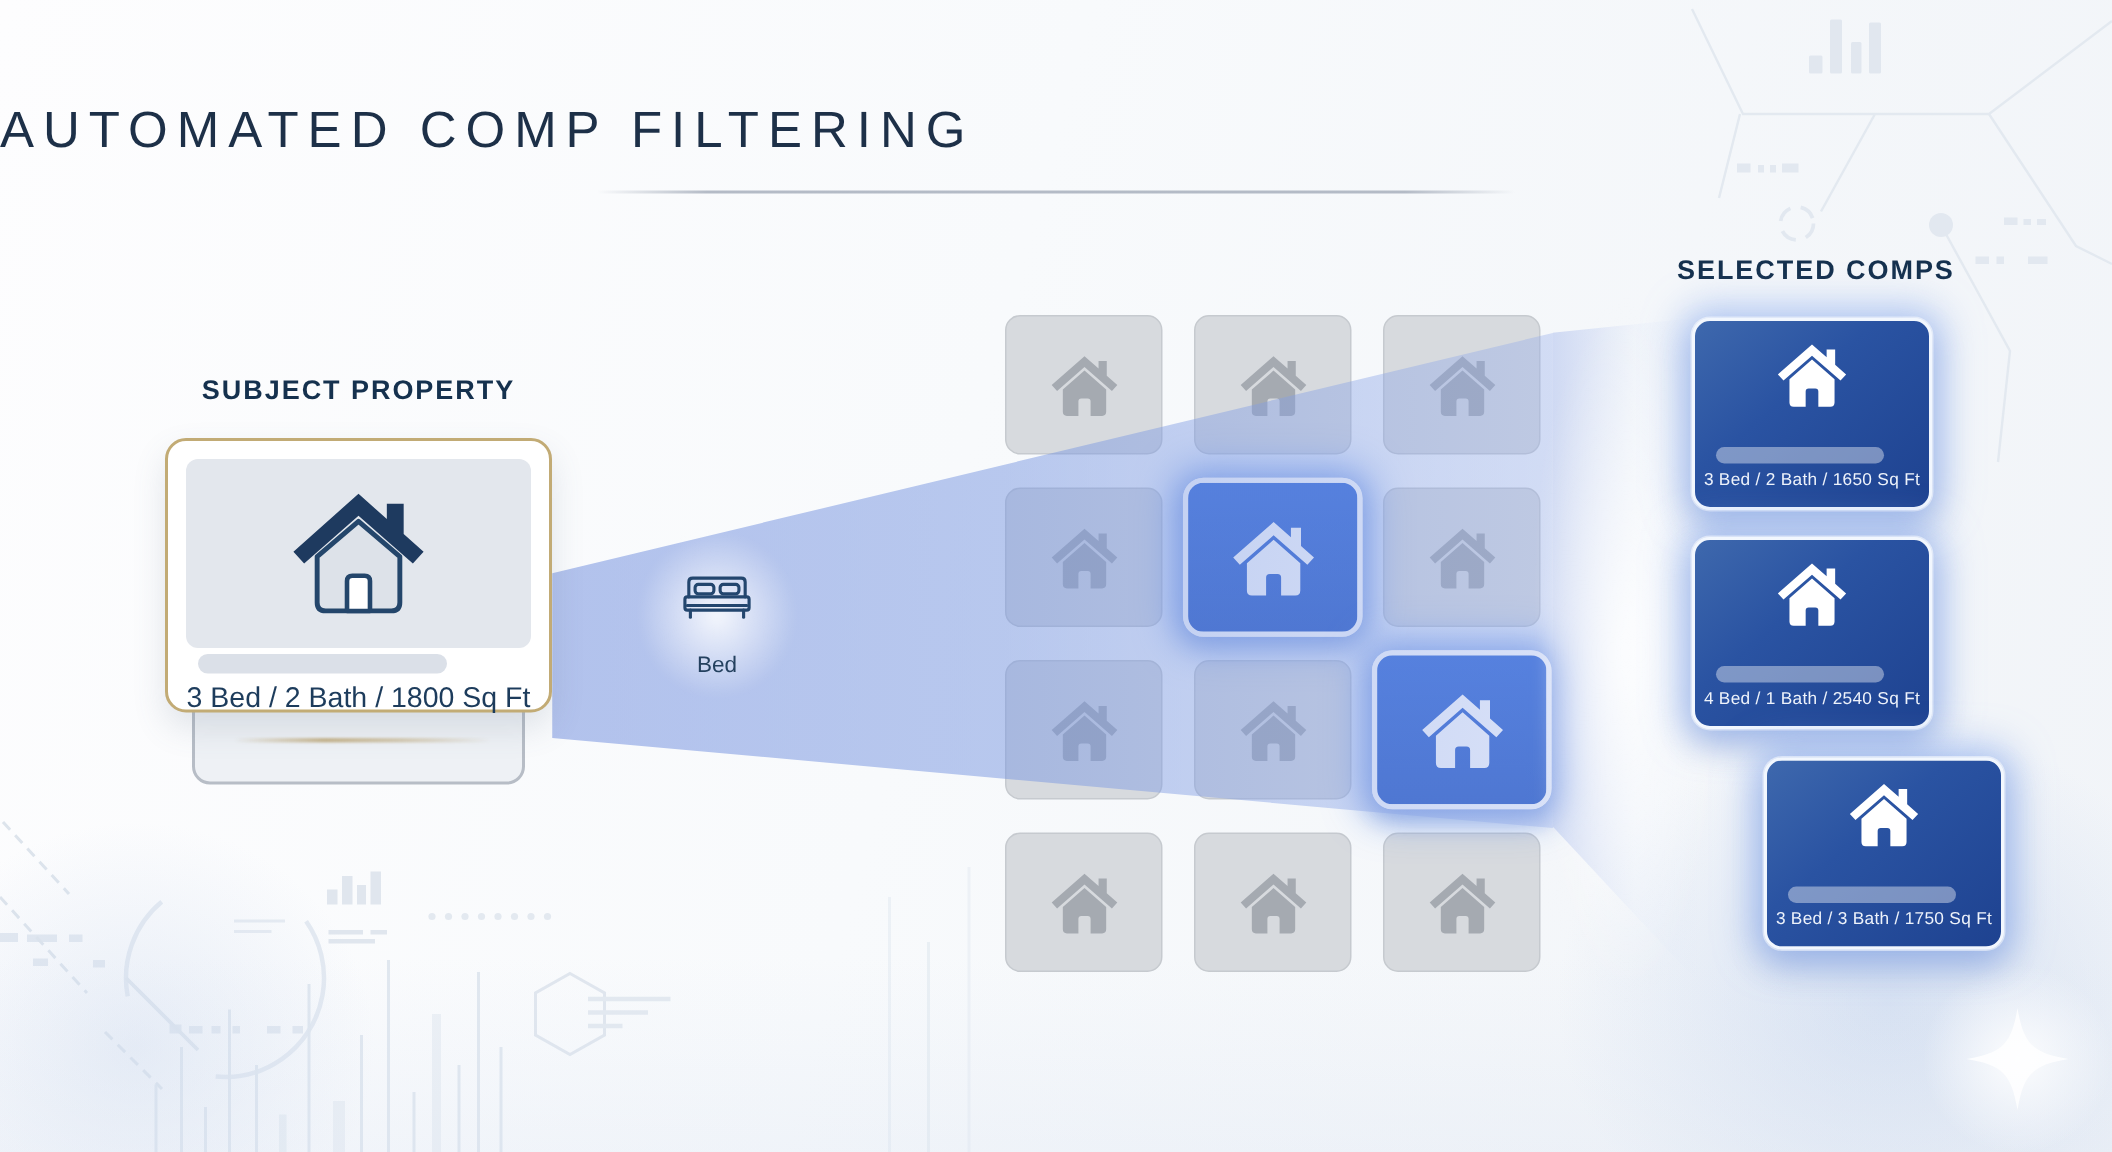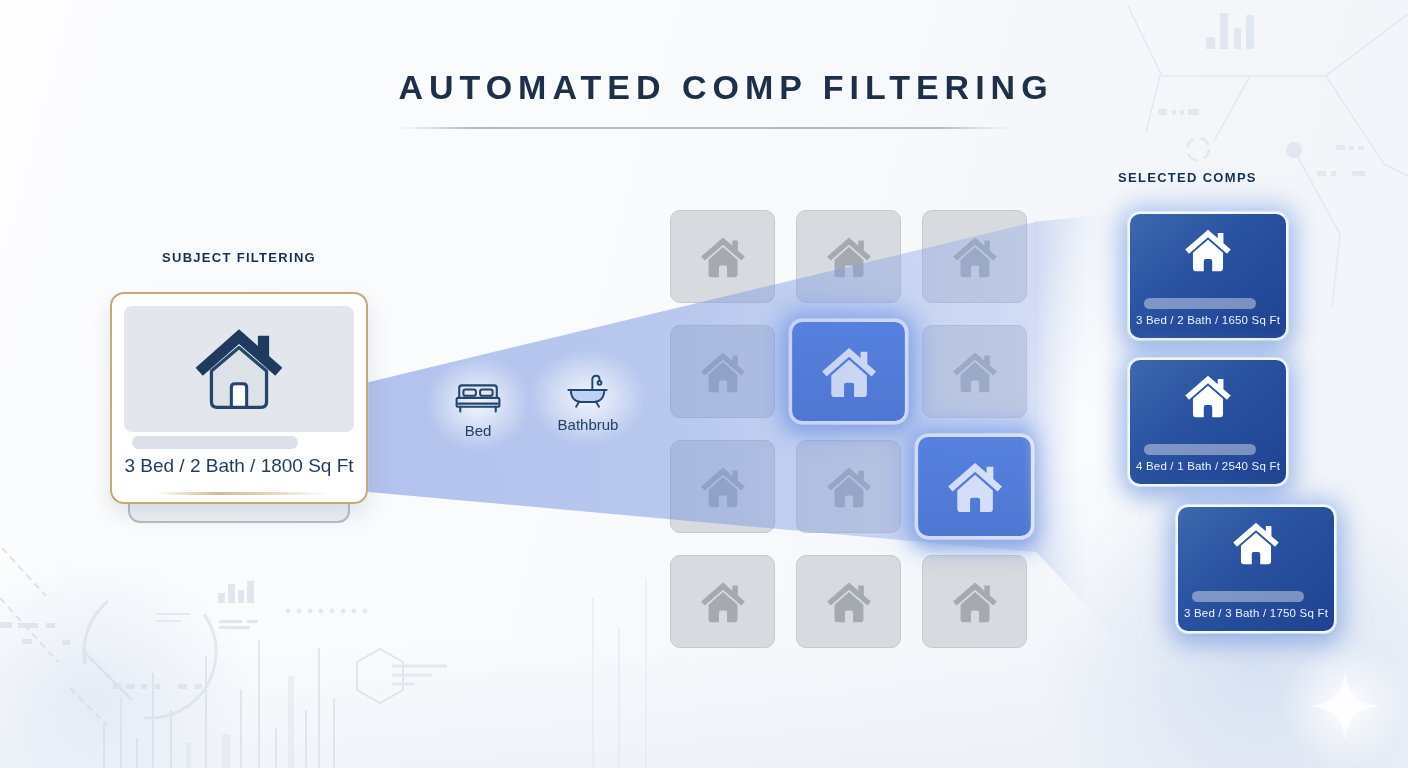--- a/index.html
+++ b/index.html
@@ -18,39 +18,39 @@
   .corner-br{ right:-70px; bottom:-85px; width:440px; height:370px;
     background:radial-gradient(closest-side, rgba(196,212,238,.6), rgba(196,212,238,0)); }
   .corner-bl{ left:-70px; bottom:-80px; width:320px; height:300px;
     background:radial-gradient(closest-side, rgba(205,218,238,.45), rgba(205,218,238,0)); }
 
   .bg-decor{ position:absolute; left:0; top:0; z-index:0; pointer-events:none; }
 
   
   .title{
     position:absolute; top:68px; left:0; right:0; z-index:1;
-    text-align:center; font-size:34px; font-weight:700; letter-spacing:6px; color:#1d3048;padding-left:44px;
+    font-size:34px; font-weight:400; letter-spacing:6px; color:#1d3048;
   }
   .title-divider{
     position:absolute; left:398px; top:127px; width:612px; height:2px; z-index:1;
     background:linear-gradient(to right, rgba(170,178,190,0), rgba(168,176,189,.85) 12%, rgba(168,176,189,.85) 88%, rgba(170,178,190,0));
   }
 
   
-  .section-label{ position:absolute; z-index:4; font-size:13px; font-weight:700; letter-spacing:1.3px; color:#15314e; }
+  .section-label{ position:absolute; z-index:4; font-size:18px; font-weight:700; letter-spacing:1.3px; color:#15314e; }
   .subject-label{ left:110px; width:258px; top:250px; text-align:center; }
   .comps-label{ left:1118px; top:170px; }
 
   
   .subject-card-back{
     position:absolute; left:128px; top:360px; width:222px; height:163px; z-index:3;
     background:#eef1f5; border:2px solid #b7bdc6; border-radius:12px;
   }
   .subject-card{
-    position:absolute; left:110px; top:292px; width:258px; height:212px; z-index:4;
+    position:absolute; left:110px; top:292px; width:258px; height:183px; z-index:4;
     background:#ffffff; border:2px solid #c2ab75; border-radius:14px;
     box-shadow:0 10px 22px rgba(90,105,130,.16);
   }
   .subject-panel{
     position:absolute; left:12px; top:12px; right:12px; height:126px;
     background:#e3e7ed; border-radius:8px; display:flex; align-items:center; justify-content:center;
   }
   .subject-panel svg{ width:104px; height:98px; }
   .subject-pill{ position:absolute; left:20px; top:142px; width:166px; height:13px; border-radius:7px; background:#dbe0e8; }
   .subject-specs{ position:absolute; left:0; right:0; top:161px; text-align:center; font-size:19px; font-weight:500; color:#1d3c5c; }
@@ -76,21 +76,21 @@
     background:radial-gradient(ellipse at 45% 50%, rgba(255,255,255,.85), rgba(255,255,255,0) 70%); filter:blur(5px);
   }
 
   
   .filter{ position:absolute; z-index:4; display:flex; flex-direction:column; align-items:center; transform:translateX(-50%); }
   .filter::before{
     content:''; position:absolute; inset:-12px -28px; z-index:-1; filter:blur(3px);
     background:radial-gradient(ellipse at center, rgba(255,255,255,.85), rgba(255,255,255,0) 72%);
   }
   .icon-slot{ height:50px; display:flex; align-items:flex-end; justify-content:center; }
-  .filter-label{ margin-top:4px; font-size:15px; font-weight:500; color:#24415f; white-space:nowrap; }
+  .filter-label{ margin-top:17px; font-size:15px; font-weight:500; color:#24415f; white-space:nowrap; }
   .f-bed{ left:478px; top:368px; } .f-tub{ left:588px; top:362px; } .f-sqft{ left:697px; top:360px; }
 
   
   .comp-grid{
     position:absolute; left:670px; top:210px; z-index:1;
     display:grid; grid-template-columns:repeat(3,105px); grid-template-rows:repeat(4,93px);
     column-gap:21px; row-gap:22px;
   }
   .tile{
     width:105px; height:93px; background:#d7dade; border:1px solid #c6cacf; border-radius:10px;
@@ -272,21 +272,21 @@
         <rect x="645" y="578" width="2" height="190" opacity=".45"></rect>
     </g>
   </svg>
 
   <div class="corner-glow corner-br"></div>
   <div class="corner-glow corner-bl"></div>
 
   <h1 class="title">AUTOMATED COMP FILTERING</h1>
   <div class="title-divider"></div>
 
-  <div class="section-label subject-label">SUBJECT FILTERING</div>
+  <div class="section-label subject-label">SUBJECT PROPERTY</div>
   <div class="subject-card-back"></div>
   <div class="subject-card">
     <div class="subject-panel">
       <svg viewBox="0 0 96 96">
           <use href="#house-outline"></use>
         </svg>
     </div>
     <div class="subject-pill"></div>
     <div class="subject-specs">3 Bed / 2 Bath / 1800 Sq Ft</div>
     <div class="gold-smudge"></div>
@@ -296,28 +296,20 @@
   <div class="beam-ext"></div>
   <div class="beam-glow"></div>
 
   <div class="filter f-bed">
     <div class="icon-slot">
       <svg width="48" height="36" viewBox="0 0 46 34">
           <use href="#icon-bed"></use>
         </svg>
     </div>
     <div class="filter-label">Bed</div>
-  </div>
-  <div class="filter f-tub">
-    <div class="icon-slot">
-      <svg width="44" height="42" viewBox="0 0 46 40">
-          <use href="#icon-bath"></use>
-        </svg>
-    </div>
-    <div class="filter-label">Bathbrub</div>
   </div>
 
   <div class="comp-grid">
       <div class="tile">
         <svg class="house" viewBox="0 0 64 64">
           <use href="#house-solid"></use>
         </svg>
       </div>
       <div class="tile">
         <svg class="house" viewBox="0 0 64 64">

